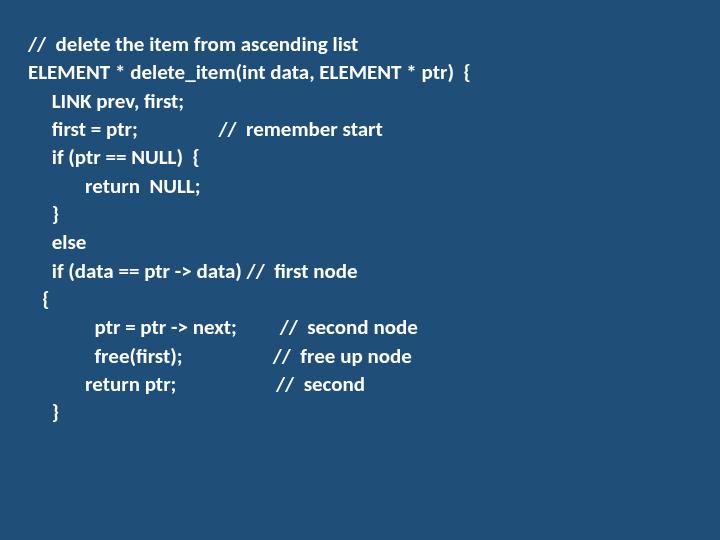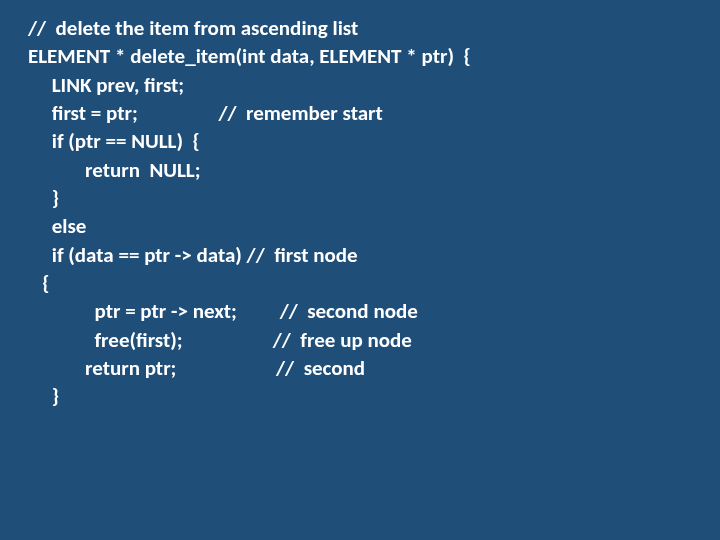--- a/index.html
+++ b/index.html
@@ -8,21 +8,21 @@
     width: 720px;
     height: 540px;
     background: #1f4e79;
     font-family: "Calibri", "Segoe UI", Arial, sans-serif;
     overflow: hidden;
   }
   .slide {
     width: 720px;
     height: 540px;
     box-sizing: border-box;
-    padding: 14px 28px;
+    padding: 30px 28px;
     color: #ffffff;
     font-size: 21px;
     font-weight: 700;
     line-height: 1.35;
     white-space: pre;
   }
 </style>
 </head>
 <body>
 

